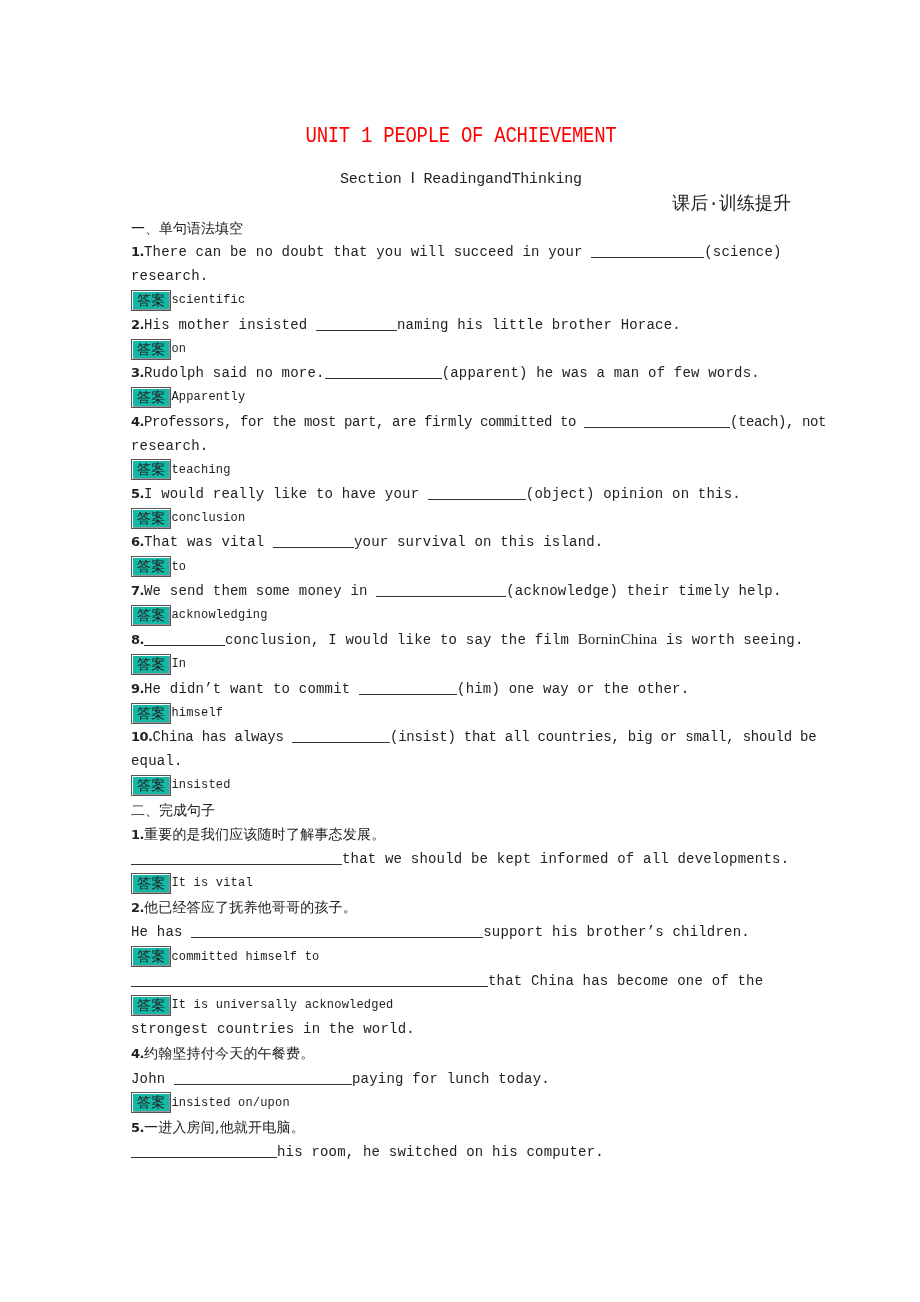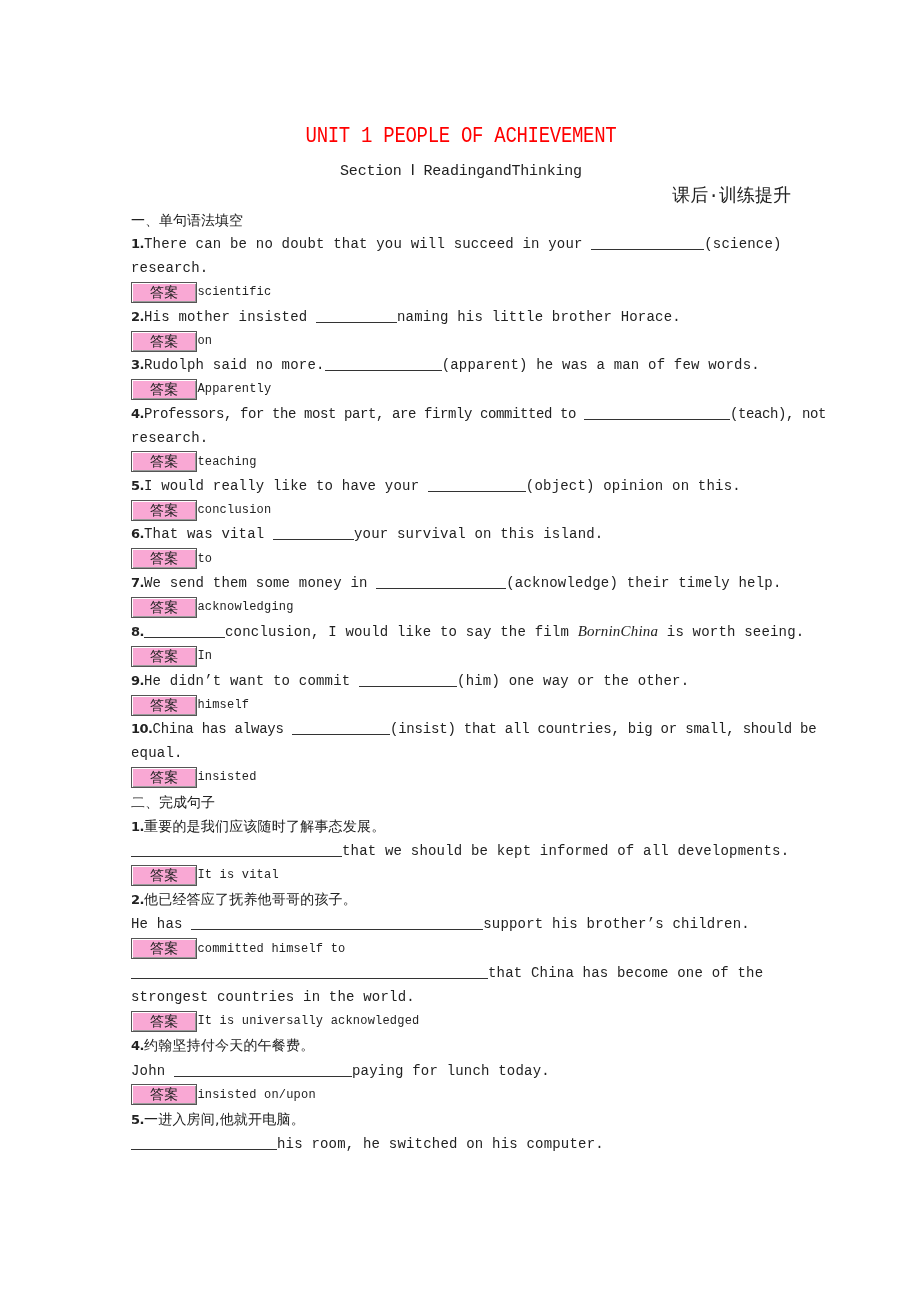--- a/index.html
+++ b/index.html
@@ -31,21 +31,21 @@
       line-height: 32px;
       margin-top: 0px;
       transform: scaleY(1.12);
     }
     .subtitle {
       text-align: center;
       font-family: "Liberation Mono", "DejaVu Sans Mono", monospace;
       font-size: 15px;
       height: 24px;
       line-height: 24px;
-      margin-top: 8px;
+      margin-top: 16px;
       letter-spacing: -0.2px;
     }
     .subtitle2 {
       text-align: right;
       font-size: 18px;
       height: 24px;
       line-height: 24px;
       font-family: Liberation Mono, monospace;
     }
     .line {
@@ -71,41 +71,40 @@
     .blank {
       display: inline-block;
       border-bottom: 1px solid #333;
       height: 14px;
       vertical-align: baseline;
       margin-bottom: -2px;
     }
     .ans-box {
       display: inline-block;
       border: 1px solid #555;
-      background: #f9a8d4;
+      background: #14b8a6;
       font-family: "DejaVu Sans", sans-serif;
       font-size: 14px;
       line-height: 19px;
       height: 19px;
-      padding: 0 18px;
+      padding: 0 5px;
       vertical-align: middle;
       margin-right: 0px;
       box-shadow: inset 1px 1px 0 #ffffff, inset -1px -1px 0 #999;
     }
     .ans-text {
       font-family: "Liberation Mono", "DejaVu Sans Mono", monospace;
       font-size: 12px;
       vertical-align: middle;
     }
     .cn {
       font-family: "DejaVu Sans", sans-serif;
       font-size: 14px;
     }
     .italic {
-      font-style: italic;
       font-family: "Liberation Serif", serif;
       font-size: 15px;
       text-align: center;
     }
   </style>
 </head>
 <body>
 
 <div class="page">
 
@@ -206,24 +205,24 @@
   <div class="line">
     <span>He has </span><span class="blank" style="width:292px"></span><span>support his brother’s children.</span>
   </div>
   <div class="line">
     <span class="ans-box">答案</span><span class="ans-text">committed himself to</span>
   </div>
 
   <div class="line">
     <span class="blank" style="width:357px"></span><span>that China has become one of the</span>
   </div>
+  <div class="line">
+    <span class="ans-box">答案</span><span class="ans-text">It is universally acknowledged</span>
+  </div>
   <div class="line">strongest countries in the world.</div>
-  <div class="line">
-    <span class="ans-box">答案</span><span class="ans-text">It is universally acknowledged</span>
-  </div>
 
   <div class="line">
     <span class="num">4.</span><span class="cn">约翰坚持付今天的午餐费。</span>
   </div>
   <div class="line">
     <span>John </span><span class="blank" style="width:178px"></span><span>paying for lunch today.</span>
   </div>
   <div class="line">
     <span class="ans-box">答案</span><span class="ans-text">insisted on/upon</span>
   </div>

